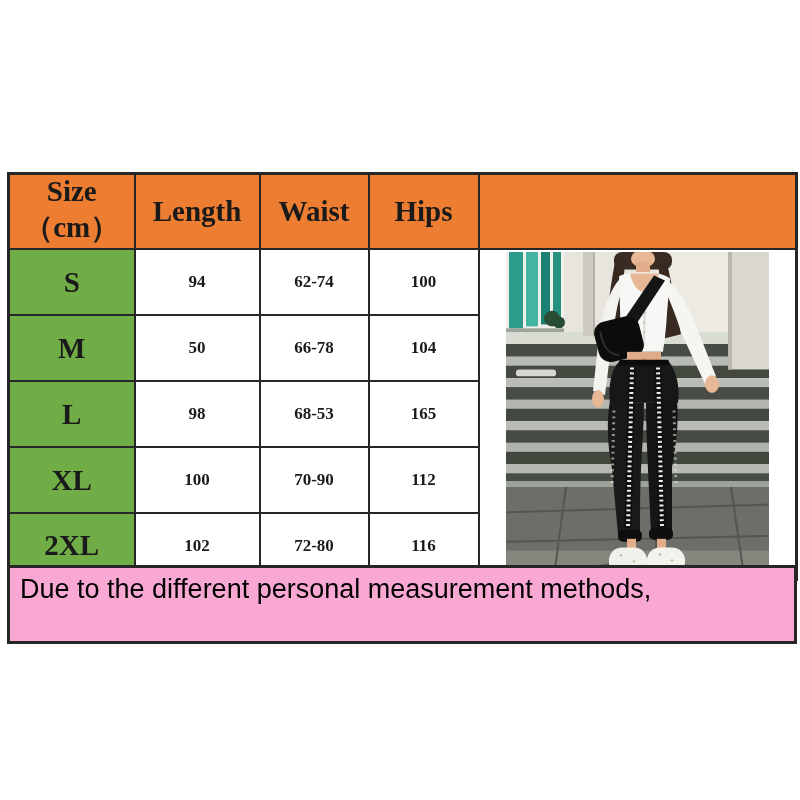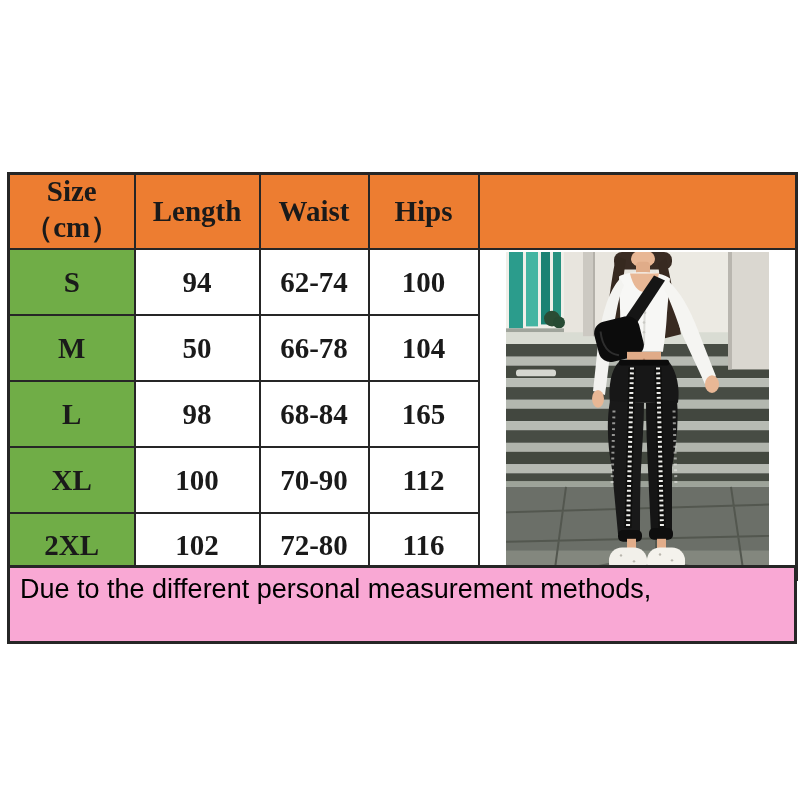--- a/index.html
+++ b/index.html
@@ -17,21 +17,21 @@
   table.size-table{
     position:absolute;left:7px;top:172px;border-collapse:collapse;table-layout:fixed;
     border:3px solid var(--border);
   }
   table.size-table th,table.size-table td{
     border:2px solid var(--border);text-align:center;vertical-align:middle;
     font-weight:bold;overflow:hidden;
   }
   th.hdr{background:var(--header-bg);height:60px;font-size:29px;}
   td.size-cell{background:var(--size-bg);font-size:29px;height:66px;}
-  td.val-cell{background:#ffffff;font-size:29px;height:66px;}
+  td.val-cell{background:#ffffff;font-size:17px;height:66px;}
   td.photo-cell{background:#ffffff;padding:0;vertical-align:middle;}
   td.photo-cell svg{display:block;margin:0 auto;}
   .note{
     position:absolute;left:7px;top:565px;width:790px;height:79px;
     border:3px solid var(--border);background:#f9a8d4;
     padding:5px 10px 0 10px;
     font-family:"Liberation Sans","DejaVu Sans",sans-serif;
     font-size:27px;line-height:33px;color:#000;white-space:nowrap;
   }
 </style>
@@ -168,21 +168,21 @@
       </tr>
       <tr>
         <td class="size-cell">M</td>
         <td class="val-cell">50</td>
         <td class="val-cell">66-78</td>
         <td class="val-cell">104</td>
       </tr>
       <tr>
         <td class="size-cell">L</td>
         <td class="val-cell">98</td>
-        <td class="val-cell">68-84</td>
+        <td class="val-cell">68-53</td>
         <td class="val-cell">165</td>
       </tr>
       <tr>
         <td class="size-cell">XL</td>
         <td class="val-cell">100</td>
         <td class="val-cell">70-90</td>
         <td class="val-cell">112</td>
       </tr>
       <tr>
         <td class="size-cell">2XL</td>

